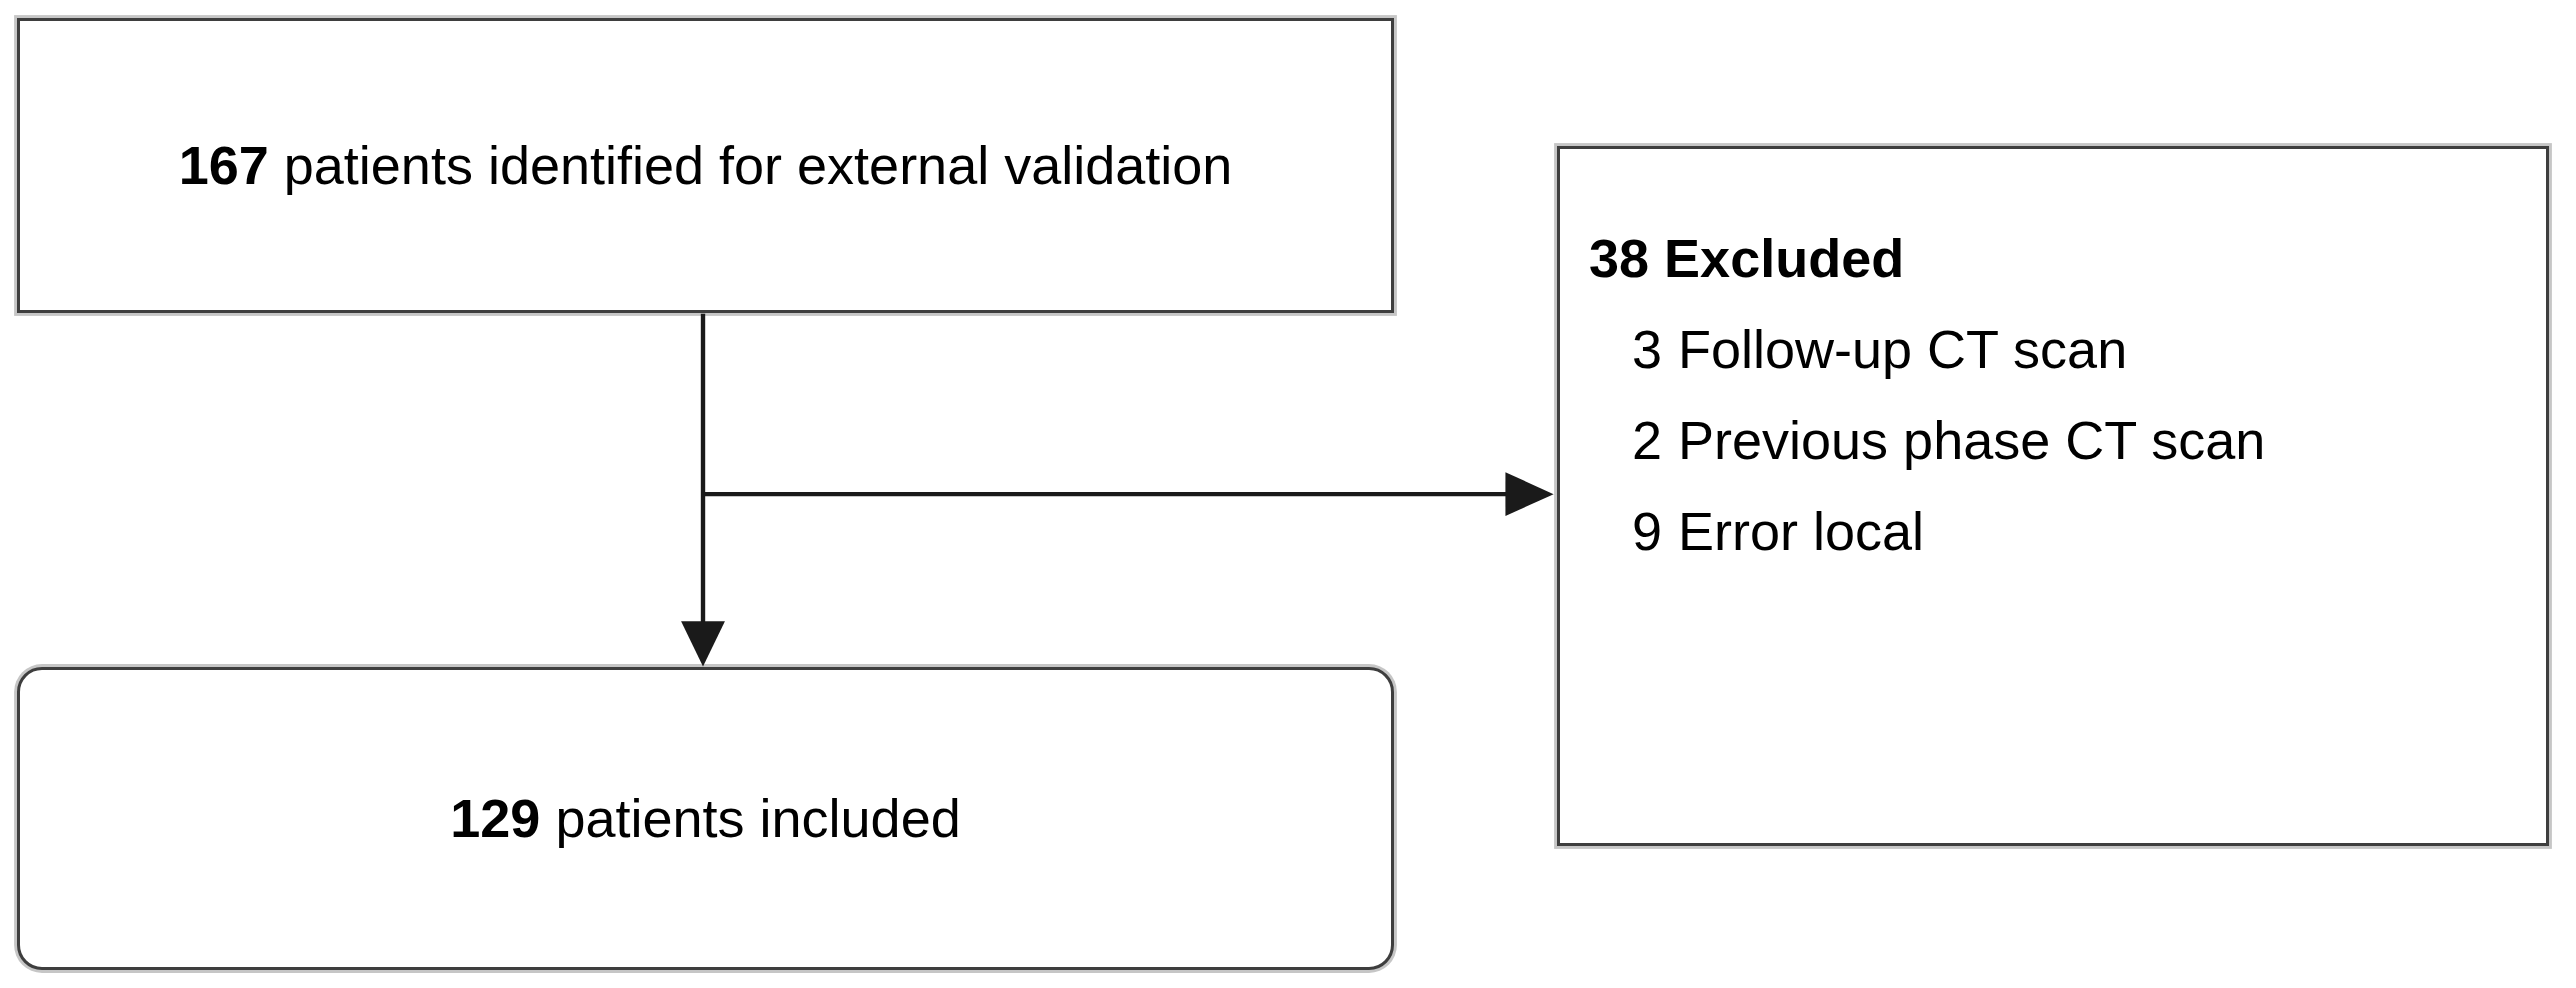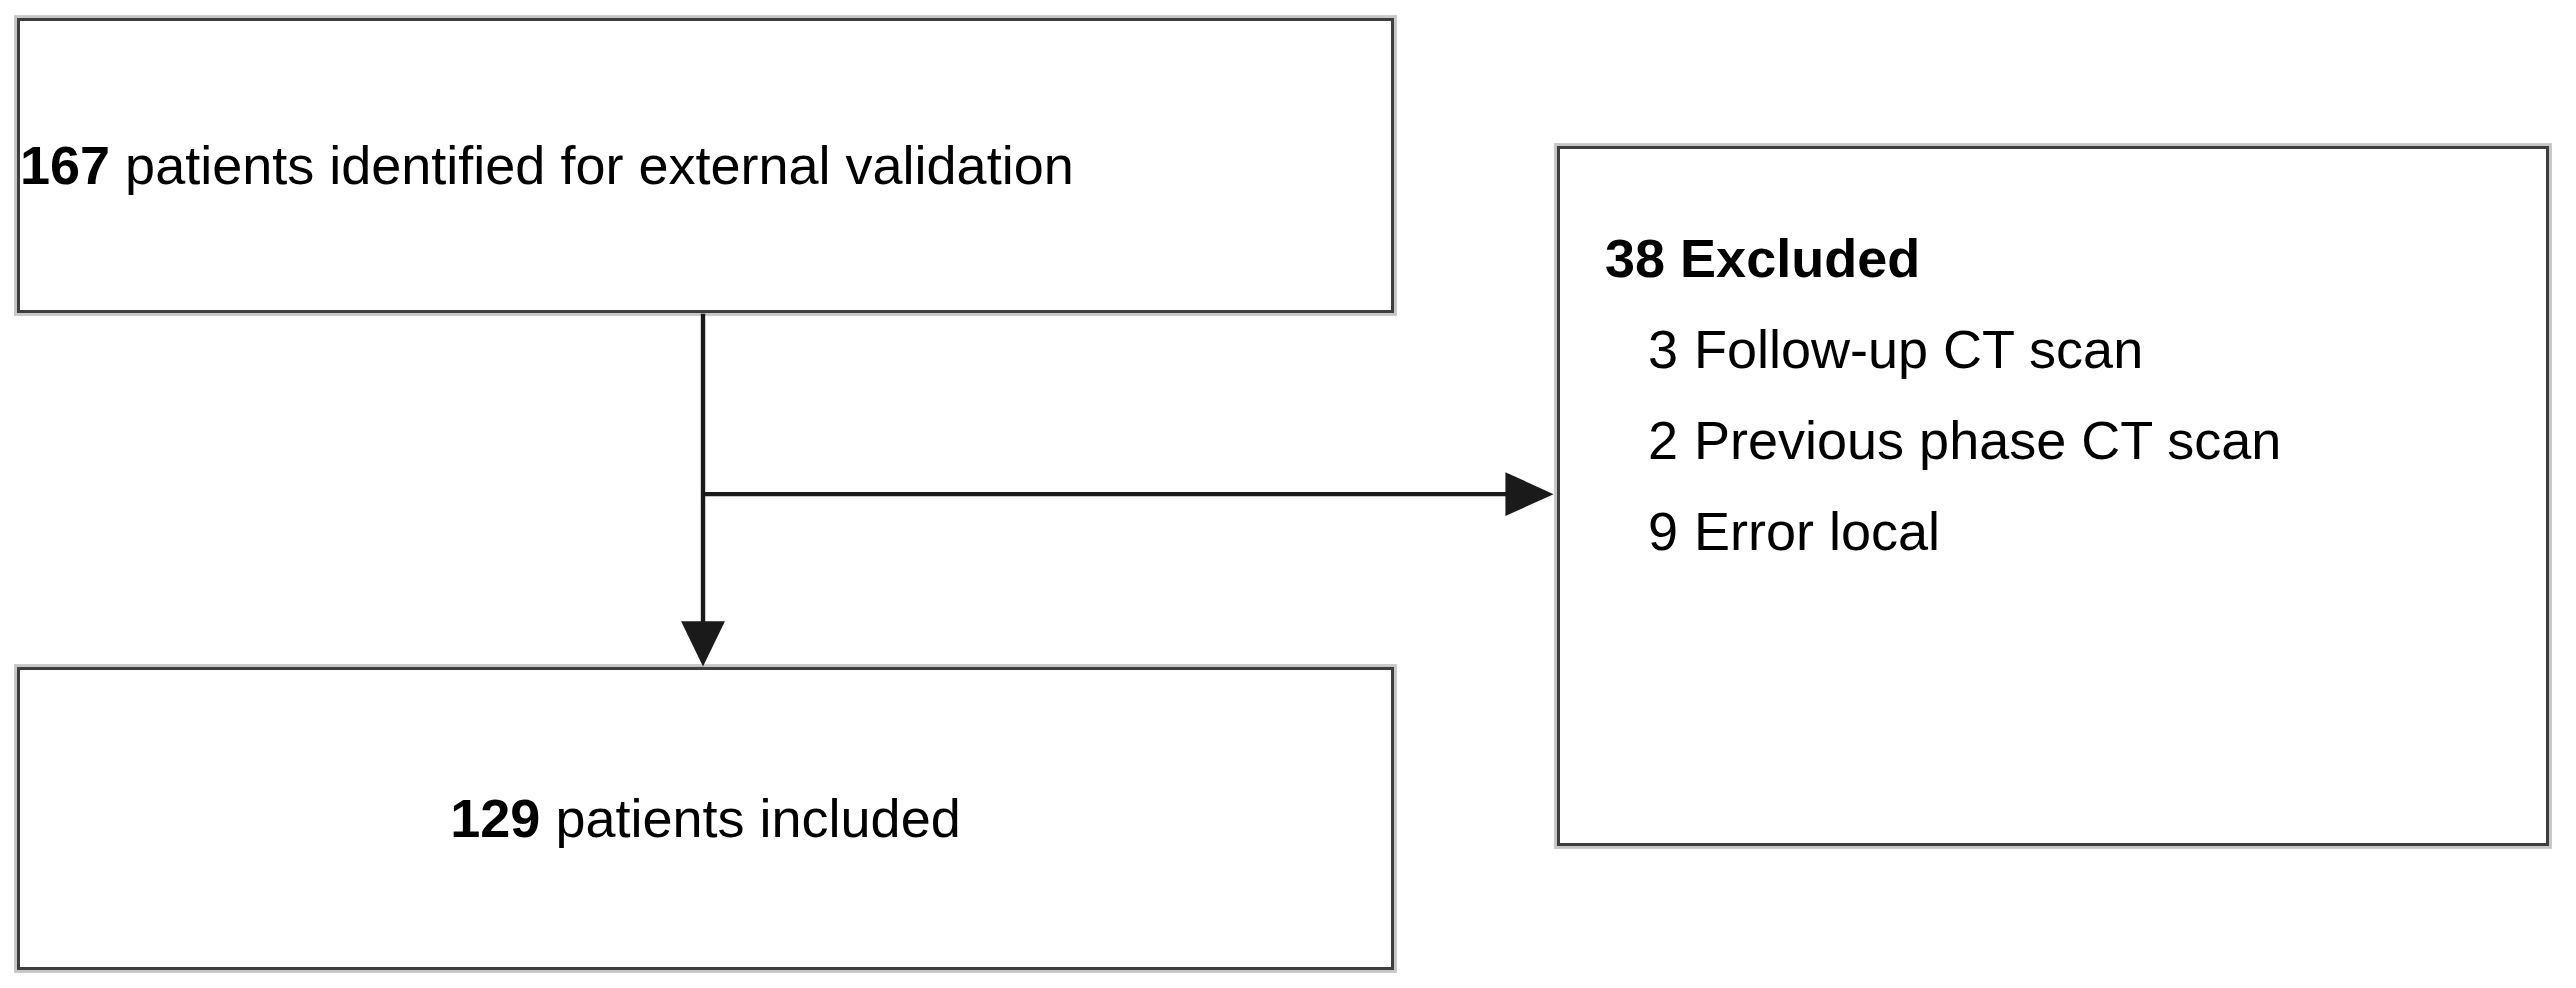--- a/index.html
+++ b/index.html
@@ -25,42 +25,43 @@
     font-size: 54px;
     line-height: 91px;
   }
   .box-identified {
     left: 17px;
     top: 18px;
     width: 1377px;
     height: 295px;
     display: flex;
     align-items: center;
-    justify-content: flex-start;
+    justify-content: center;
     text-align: center;
   }
   .box-identified .box-text {
     max-width: 1140px;
   }
   .box-included {
     left: 17px;
     top: 667px;
     width: 1377px;
     height: 303px;
     display: flex;
     align-items: center;
     justify-content: center;
     text-align: center;
+    border-radius: 25px;
   }
   .box-excluded {
     left: 1557px;
     top: 146px;
     width: 992px;
     height: 700px;
-    padding: 64px 22px 0 45px;
+    padding: 64px 22px 0 29px;
   }
   .num {
     font-weight: bold;
   }
   .ex-line {
     height: 91px;
     line-height: 91px;
     white-space: nowrap;
   }
   .ex-header {

